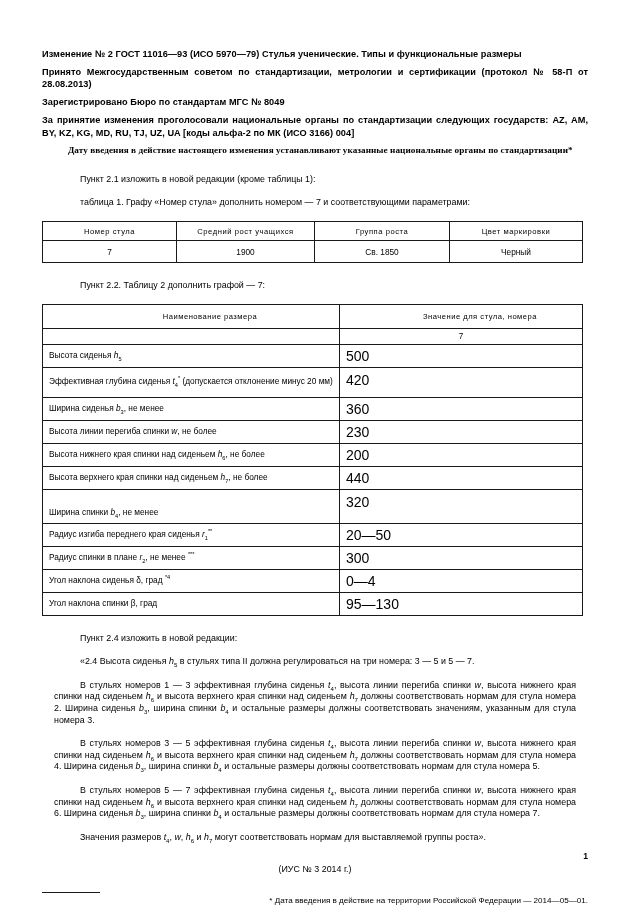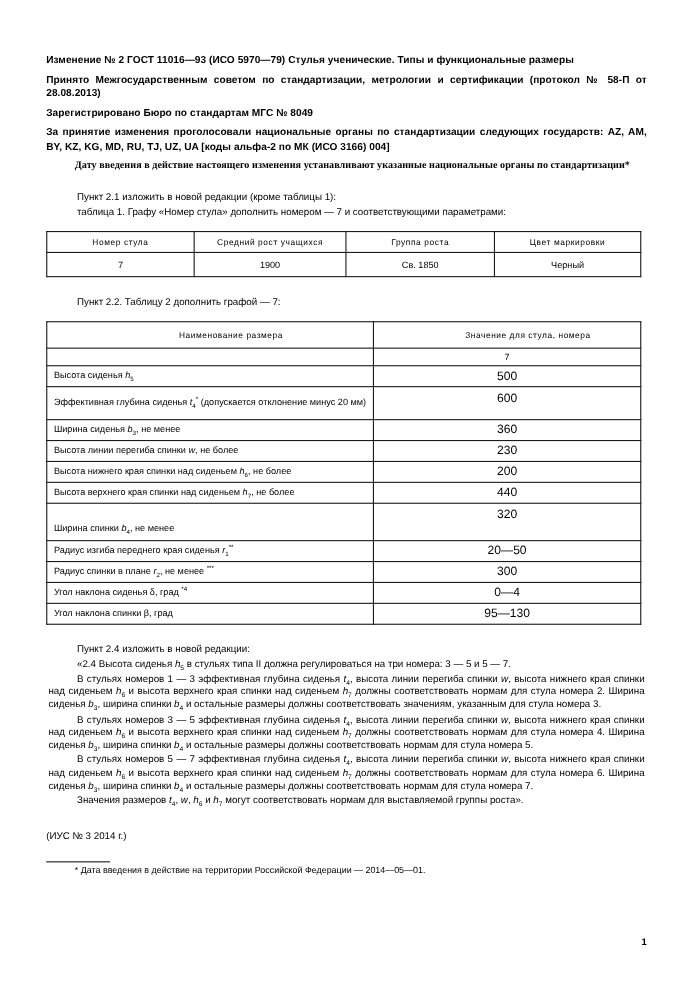--- a/index.html
+++ b/index.html
@@ -24,21 +24,21 @@
     line-height: 12.4px;
     text-align: justify;
     margin: 0 0 5.5px 0;
     letter-spacing: 0.05px;
   }
   .hdr-indent { text-indent: 26px; font-family: Liberation Serif, serif; }
   .para {
     font-size: 8.9px;
     line-height: 11.6px;
     text-align: justify;
-    margin: 2px;
+    margin: 12px;
     text-indent: 26px;
   }
   .block-lead { margin-top: 17px; }
   .tbl-lead { margin-top: 2px; }
 
   
   table {
     border-collapse: collapse;
     width: 540px;
     margin: 0;
@@ -58,46 +58,48 @@
   .t1 col.c1 { width: 134px; }
   .t1 col.c2 { width: 138px; }
   .t1 col.c3 { width: 135px; }
   .t1 col.c4 { width: 133px; }
 
   
   .t2 { margin-top: 11px; }
   .t2 col.c1 { width: 297px; }
   .t2 col.c2 { width: 243px; }
   .t2 th { text-align: center; letter-spacing: 0.5px; height: 24px; padding-left: 44px; }
-  .t2 td.num { text-align: center; font-size: 11px; }
+  .t2 td.num { font-size: 14px; }
   .t2 td.lbl { text-align: left; font-size: 8.3px; line-height: 11.4px; }
   .t2 tr.subhdr td { text-align: center; height: 14px; font-size: 8.2px; }
   .t2 tr.r td { height: 18px; }
   .t2 tr.tall td { height: 30px; }
   .t2 tr.tall2 td { height: 34px; }
   .t2 td.lbl-bottom { vertical-align: bottom; padding-bottom: 4px; }
   .t2 td.num-top { vertical-align: top; padding-top: 4px; }
 
   sub, sup { font-size: 0.68em; line-height: 0; }
   i { font-style: italic; }
 
   .ius {
     margin-top: 21px;
     font-size: 8.9px;
+    text-align: center;
   }
   .fn-rule {
     margin-top: 18px;
     width: 58px;
     height: 0;
     border-top: 0.9px solid #1a1a1a;
   }
   .footnote {
     margin-top: 3px;
     font-size: 8.1px;
     padding-left: 26px;
+    text-align: right;
   }
   .pageno {
     position: absolute;
     right: 42px;
     top: 851px;
     font-size: 8.6px;
     font-weight: bold;
   }
 </style>
 </head>
@@ -162,21 +164,21 @@
         <td>7</td>
       </tr>
     </thead>
     <tbody>
       <tr class="r">
         <td class="lbl">Высота сиденья <i>h</i><sub>5</sub></td>
         <td class="num">500</td>
       </tr>
       <tr class="tall">
         <td class="lbl">Эффективная глубина сиденья <i>t</i><sub>4</sub><sup>*</sup> (допускается отклонение минус 20 мм)</td>
-        <td class="num num-top">600</td>
+        <td class="num num-top">420</td>
       </tr>
       <tr class="r">
         <td class="lbl">Ширина сиденья <i>b</i><sub>3</sub>, не менее</td>
         <td class="num">360</td>
       </tr>
       <tr class="r">
         <td class="lbl">Высота линии перегиба спинки <i>w</i>, не более</td>
         <td class="num">230</td>
       </tr>
       <tr class="r">

